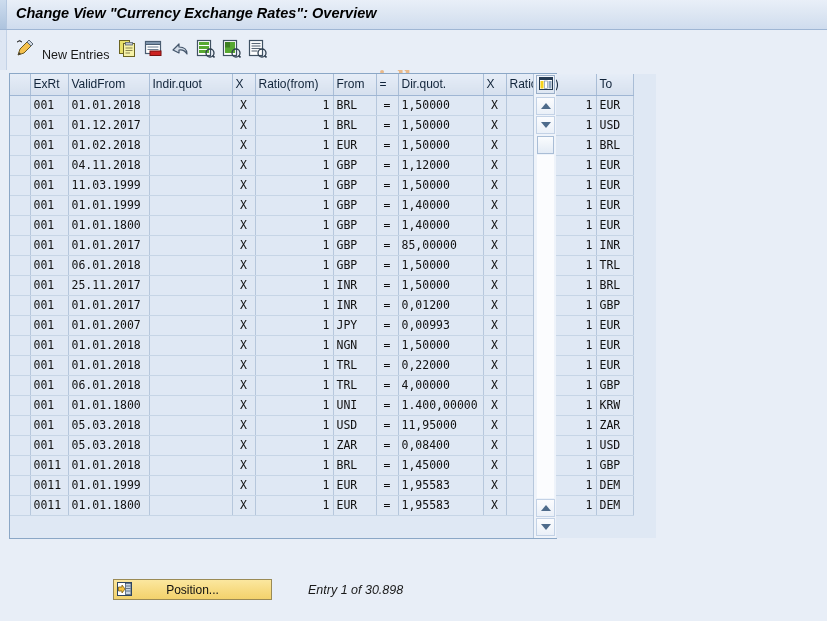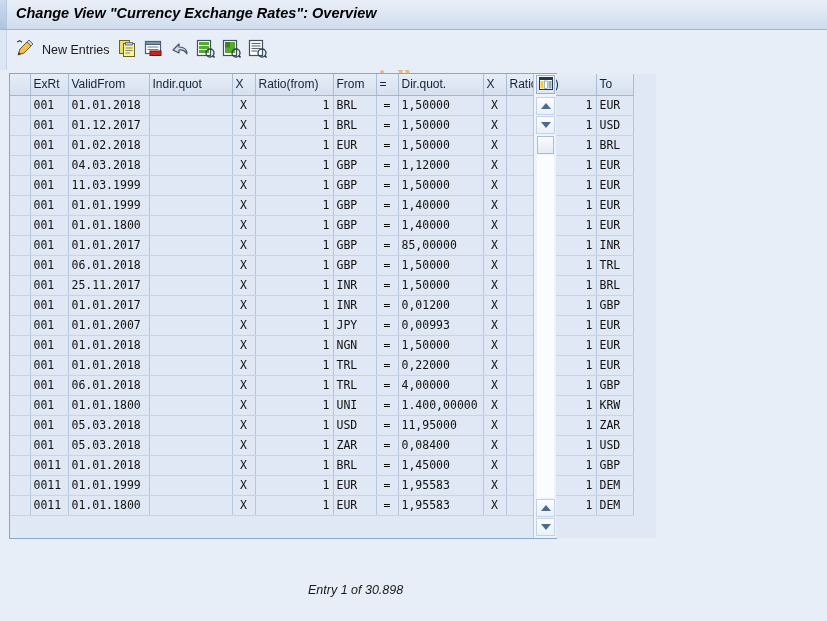--- a/index.html
+++ b/index.html
@@ -253,21 +253,21 @@
       <span>
         <svg width="22" height="22" viewBox="0 0 22 22">
           <path d="M4 18 L6 12 L15 3 L19 7 L10 16 Z" fill="#f5c14e" stroke="#6d5a20" stroke-width="1"></path>
           <path d="M15 3 L19 7 L17 9 L13 5 Z" fill="#cfd6e0" stroke="#5a6775" stroke-width="1"></path>
           <path d="M4 18 L7 17 L5 15 Z" fill="#3a3a3a"></path>
           <path d="M3 5 q3 -3 5 0 q-3 -2 -5 0" fill="#555" stroke="#333" stroke-width="0.8"></path>
         </svg>
       </span>
     </div>
 
-    <div class="tb-item" style="left:42px;">
+    <div class="tb-item" style="left:42px;align-items:flex-end;">
       <span class="tb-label">New Entries</span>
     </div>
 
     <div class="tb-item" style="left:118px;">
       <span>
         <svg width="19" height="19" viewBox="0 0 19 19">
           <rect x="1.5" y="1.5" width="10" height="13" fill="#e8e06a" stroke="#6b6320" stroke-width="1"></rect>
           <rect x="5.5" y="4.5" width="11" height="13" fill="#f6f2a8" stroke="#6b6320" stroke-width="1"></rect>
           <rect x="7.5" y="3.5" width="7" height="2.5" fill="#bfc5cc" stroke="#5a6775" stroke-width="0.8"></rect>
           <line x1="7.5" y1="9" x2="14.5" y2="9" stroke="#8a8550" stroke-width="1"></line>
@@ -397,21 +397,21 @@
               <td class="c-from">EUR</td>
               <td class="c-eq center">=</td>
               <td class="c-dir editable">1,50000</td>
               <td class="c-x2 center">X</td>
               <td class="c-rto num">1</td>
               <td class="c-to">BRL</td>
             </tr>
             <tr>
               <td class="sel c-sel"></td>
               <td class="c-exrt">001</td>
-              <td class="c-valid">04.03.2018</td>
+              <td class="c-valid">04.11.2018</td>
               <td class="c-indir editable"></td>
               <td class="c-x1 center">X</td>
               <td class="c-rfrom num">1</td>
               <td class="c-from">GBP</td>
               <td class="c-eq center">=</td>
               <td class="c-dir editable">1,12000</td>
               <td class="c-x2 center">X</td>
               <td class="c-rto num">1</td>
               <td class="c-to">EUR</td>
             </tr>
@@ -682,16 +682,29 @@
 
       <div class="arrowbtn up2">
         <span class="tri up"></span>
       </div>
       <div class="arrowbtn dn2">
         <span class="tri dn"></span>
       </div>
     </div>
   </div>
 
+  <div class="posbtn">
+    <span class="ico">
+      <svg width="16" height="15" viewBox="0 0 16 15">
+        <rect x="0.5" y="0.5" width="14" height="13" fill="#ffffff" stroke="#2e4560" stroke-width="1"></rect>
+        <rect x="8.5" y="1.5" width="5.5" height="11" fill="#c9d6e4" stroke="#2e4560" stroke-width="0.7"></rect>
+        <line x1="9" y1="4" x2="13.5" y2="4" stroke="#4a5d72" stroke-width="0.8"></line>
+        <line x1="9" y1="6.5" x2="13.5" y2="6.5" stroke="#4a5d72" stroke-width="0.8"></line>
+        <line x1="9" y1="9" x2="13.5" y2="9" stroke="#4a5d72" stroke-width="0.8"></line>
+        <path d="M1.5 5 L5 5 L5 3 L8 7 L5 11 L5 9 L1.5 9 Z" fill="#f5c03c" stroke="#7a5f10" stroke-width="0.8"></path>
+      </svg>
+    </span>
+    <span>Position...</span>
+  </div>
 
   <div class="statustext">Entry 1 of 30.898</div>
 
 </div>
 
 </body></html>

